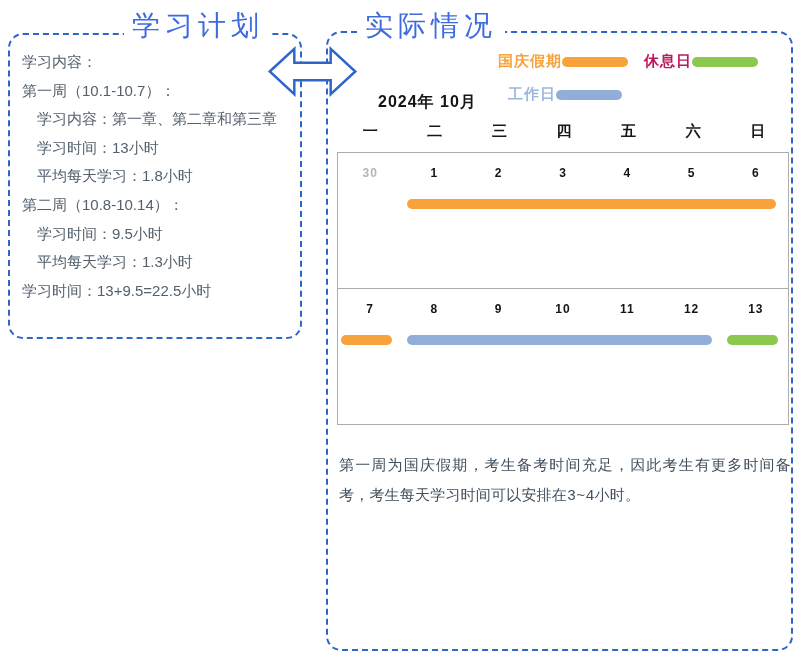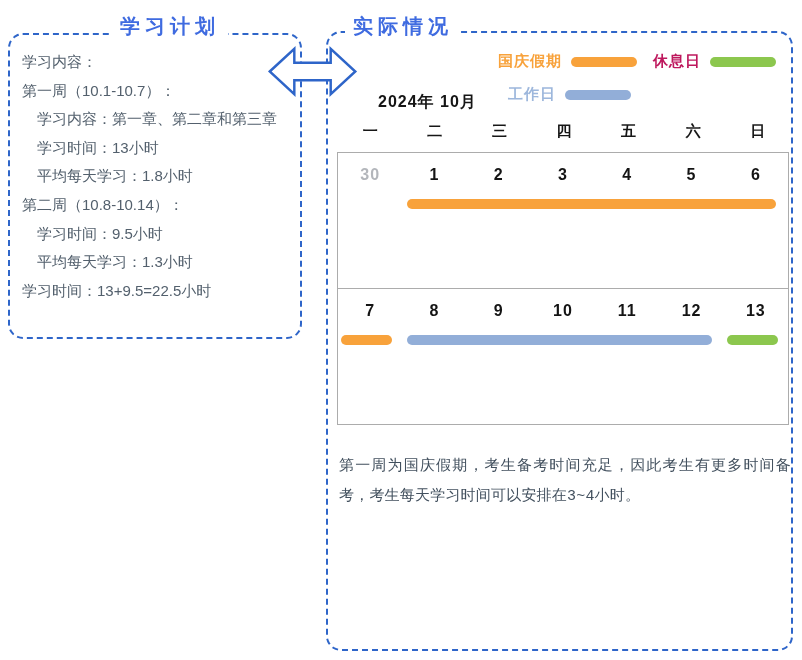--- a/index.html
+++ b/index.html
@@ -1,45 +1,45 @@
 <!DOCTYPE html>
 <html style="--accent_blue: #3F6BE0; --border_blue: #2E65C9; --holiday: #F8A23B; --restday: #8CC74E; --workday: #92AED8; --workday_label: #9DB7DC; --muted_date: #B3B6BB; --grid_gray: #ACACAC; --plan_text: #53606D; --body_text: #42505E;"><head>
 <meta charset="utf-8">
 <style>
   html,body{margin:0;padding:0;background:#fff;}
   .page{position:relative;width:802px;height:660px;background:#ffffff;overflow:hidden;
         font-family:"Liberation Sans","DejaVu Sans",sans-serif;}
   .box{position:absolute;border:2.5px dashed var(--border_blue);border-radius:15px;background:#fff;box-sizing:border-box;}
   .lbox{left:8px;top:33px;width:294px;height:306px;}
   .rbox{left:326px;top:31px;width:467px;height:620px;}
-  .box-title{position:absolute;top:9px;font-size:20px;font-weight:bold;color:var(--accent_blue);
-             letter-spacing:5px;background:#fff;padding:0 8px;line-height:34px;z-index:2;white-space:nowrap;}
+  .box-title{position:absolute;top:9px;font-size:28px;font-weight:normal;color:var(--accent_blue);
+             letter-spacing:5px;background:#fff;padding:0 8px;line-height:34px;z-index:2;white-space:nowrap;margin-left:12px;}
   .t-left{left:112px;}
   .t-right{left:345px;}
   .connector{position:absolute;left:268px;top:42px;width:90px;height:59px;z-index:3;}
 
   .plan-lines{padding:13px 6px 0 12px;font-size:15px;color:var(--plan_text);}
   .plan-line{line-height:28.6px;white-space:nowrap;}
   .plan-line.ind{padding-left:15px;}
 
   .month-label{position:absolute;left:50px;top:46px;font-size:16px;font-weight:bold;color:#151515;letter-spacing:1px;margin-top:13px;}
   .legend{position:absolute;left:170px;top:19px;display:grid;grid-template-columns:auto auto;column-gap:16px;row-gap:14px;}
-  .legend-item{display:flex;align-items:center;gap:9px;}
+  .legend-item{display:flex;align-items:center;}
   .legend-label{font-size:15px;font-weight:bold;letter-spacing:1px;white-space:nowrap;}
   .legend-bar{display:inline-block;width:66px;height:10px;border-radius:5px;}
 
   .weekday-row{position:absolute;left:10px;top:89px;width:452px;display:grid;grid-template-columns:repeat(7,1fr);}
   .weekday-cell{text-align:center;font-size:15px;font-weight:bold;color:#161616;}
 
   .weeks-box{position:absolute;left:9px;top:119px;width:452px;height:273px;border:1.5px solid var(--grid_gray);
              display:flex;flex-direction:column;box-sizing:border-box;}
   .week-row{position:relative;flex:1;}
   .week-row + .week-row{border-top:1.5px solid var(--grid_gray);}
   .dates{display:grid;grid-template-columns:repeat(7,1fr);padding-top:13px;}
-  .date-cell{text-align:center;font-size:16px;font-weight:bold;color:#141414;letter-spacing:1px;}
+  .date-cell{text-align:center;font-size:12px;font-weight:bold;color:#141414;letter-spacing:1px;}
   .date-cell.muted{color:var(--muted_date);}
   .cal-bar{position:absolute;top:46px;height:10px;border-radius:5px;}
 
   .paras{position:absolute;left:11px;top:408px;width:452px;font-size:15px;color:var(--body_text);}
   .paras p{margin:11px 0 26px 0;line-height:30px;letter-spacing:0.2px;text-align:justify;font-family:Liberation Mono, monospace;}
 </style>
 </head>
 <body>
 
 <div class="page">

